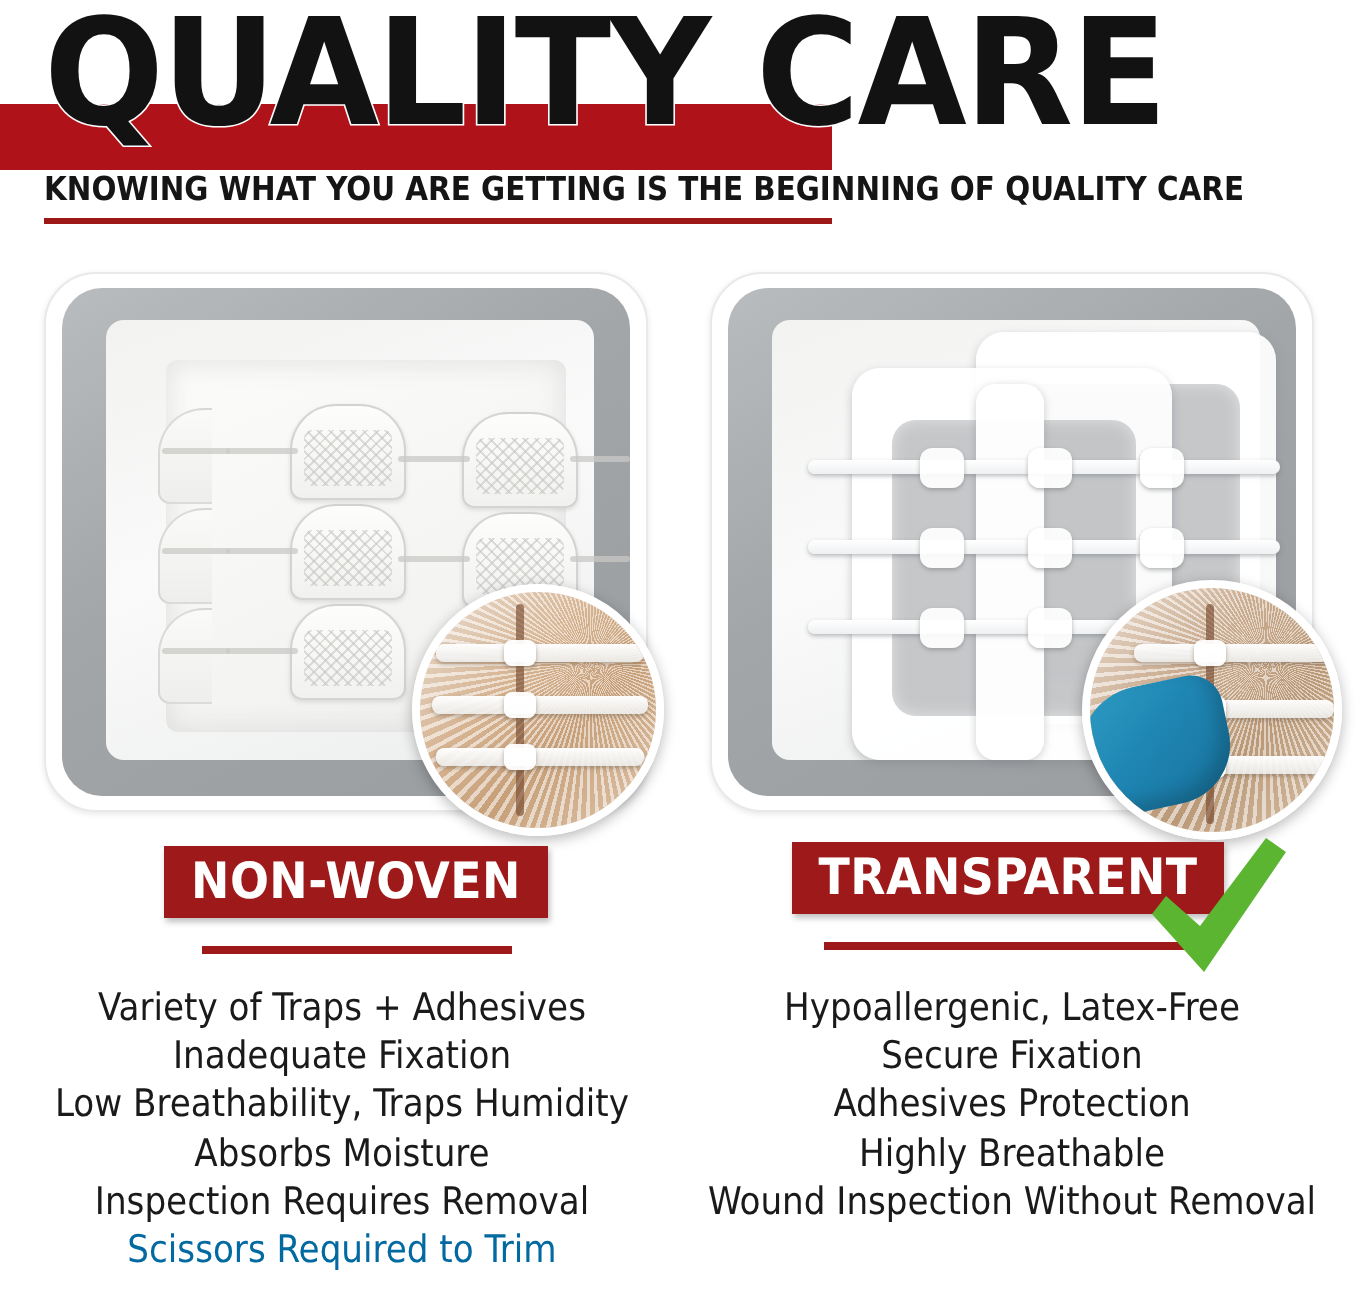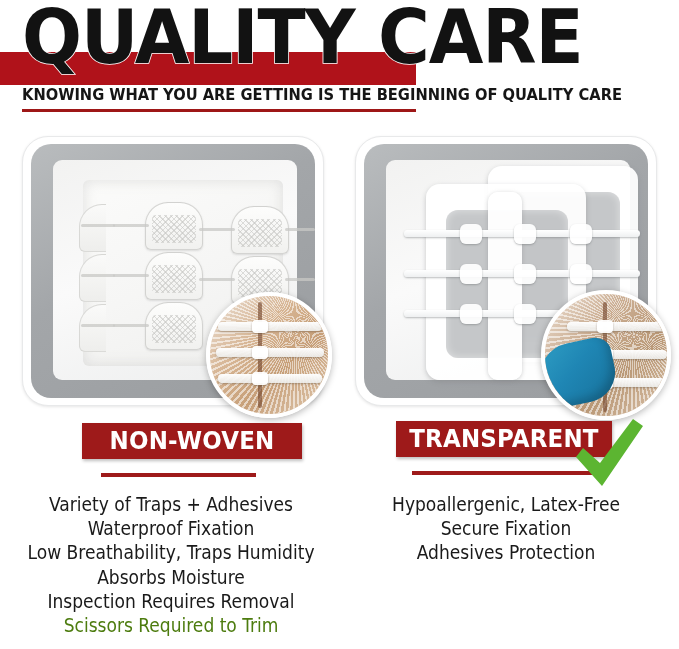--- a/index.html
+++ b/index.html
@@ -82,36 +82,36 @@
       background:linear-gradient(140deg,#2f9ec4 0%,#1f86b4 45%,#17719b 100%);
       box-shadow:inset -4px -5px 9px rgba(0,0,0,.18);transform:rotate(-12deg);}
 
   
   .banner{position:absolute;height:36px;background:#9E1A1A;
       box-shadow:1px 2px 3px rgba(0,0,0,.25);}
   .banner span{display:block;text-align:center;line-height:36px;color:#ffffff;
       font-size:25px;font-weight:bold;letter-spacing:.2px;
       font-family:"Liberation Sans Narrow","DejaVu Sans Condensed","Liberation Sans",sans-serif;
       transform:scaleX(1.02);}
-  #banner-left{left:82px;top:423px;width:220px;}
+  #banner-left{left:82px;top:423px;width:192px;}
   #banner-right{left:396px;top:421px;width:216px;}
   .banner-rule{position:absolute;height:4px;background:#9E1A1A;}
   #rule-left{left:101px;top:473px;width:155px;}
   #rule-right{left:412px;top:471px;width:180px;}
 
   #checkmark{position:absolute;left:573px;top:417px;width:72px;height:72px;}
 
   
   .features{position:absolute;top:492px;width:330px;text-align:center;}
   #features-left{left:6px;}
   #features-right{left:341px;}
   .feature{font-size:19px;line-height:24.2px;color:#1a1a1a;white-space:nowrap;
       font-family:"Liberation Sans Narrow","DejaVu Sans Condensed","Liberation Sans",sans-serif;
       transform:scaleX(1.0);}
-  .feature.accent{color:#4d7c0f;}
+  .feature.accent{color:#0369a1;}
   .feature .accent{color:#8C1A1A;}
 </style>
 </head>
 <body>
 
 <div id="header">
   <div id="title-band"></div>
   <div id="title-text">QUALITY CARE</div>
   <div id="subtitle">KNOWING WHAT YOU ARE GETTING IS THE BEGINNING OF QUALITY CARE</div>
   <div id="subtitle-rule"></div>
@@ -212,24 +212,26 @@
   <span>TRANSPARENT</span>
 </div>
 <div class="banner-rule" id="rule-right"></div>
 
 <svg id="checkmark" viewBox="0 0 72 72">
   <path d="M3 40 L10 31 L27 46 L60 2 L70 9 L29 69 Z" fill="#5CB531"></path>
 </svg>
 
 <div class="features" id="features-left">
   <div class="feature">Variety of Traps + Adhesives</div>
-  <div class="feature">Waterproof Fixation</div>
+  <div class="feature">Inadequate Fixation</div>
   <div class="feature">Low Breathability, Traps Humidity</div>
   <div class="feature">Absorbs Moisture</div>
   <div class="feature">Inspection Requires Removal</div>
   <div class="feature accent">Scissors Required to Trim</div>
 </div>
 
 <div class="features" id="features-right">
   <div class="feature">Hypoallergenic, Latex-Free</div>
   <div class="feature">Secure Fixation</div>
   <div class="feature">Adhesives Protection</div>
+  <div class="feature">Highly Breathable</div>
+  <div class="feature">Wound Inspection Without Removal</div>
 </div>
 
 </body></html>

